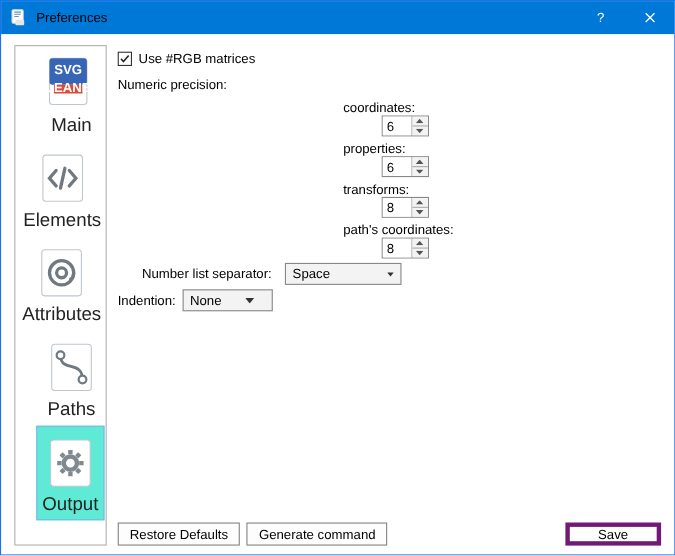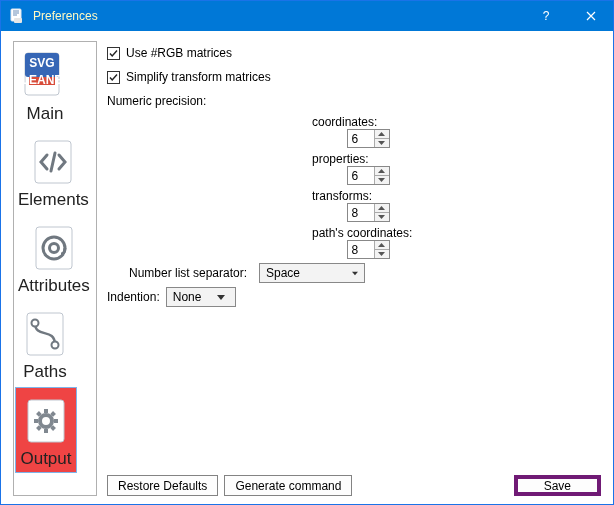--- a/index.html
+++ b/index.html
@@ -1,46 +1,46 @@
 <!DOCTYPE html>
 <html><head>
 <meta charset="utf-8">
 <style>
   * { box-sizing: border-box; margin: 0; padding: 0; font-family: "Segoe UI", Tahoma, sans-serif; font-size: 12px; }
   body { background: #fff; }
   .window { width: 614px; height: 505px; border: 1px solid #1a73e8; background: #fff; box-shadow: 0 4px 16px rgba(0,0,0,0.2); margin: 0 auto; display: flex; flex-direction: column; }
-  .titlebar { height: 30px; background: #0078d7; color: #fef9c3; display: flex; align-items: center; padding: 0 0 0 8px; }
+  .titlebar { height: 30px; background: #0078d7; color: #000000; display: flex; align-items: center; padding: 0 0 0 8px; }
   .titlebar .appicon { width: 16px; height: 16px; margin-right: 8px; display: inline-flex; align-items: center; justify-content: center; }
   .titlebar .title { flex: 1; font-size: 12px; }
   .titlebar .ctl { width: 45px; height: 30px; display: flex; align-items: center; justify-content: center; cursor: pointer; }
   .body { flex: 1; display: flex; padding: 10px 12px 8px 12px; gap: 10px; overflow: hidden; }
-  .sidebar { width: 84px; border: 1px solid #b0b0b0; background: #fff; display: flex; flex-direction: column; align-items: flex-start; overflow: hidden; }
+  .sidebar { width: 84px; border: 1px solid #b0b0b0; background: #fff; display: flex; flex-direction: column; align-items: flex-end; overflow: hidden; }
   .side-item { display: flex; flex-direction: column; align-items: center; padding: 6px 4px 4px 4px; cursor: pointer; }
-  .side-item.selected { background: #ef4444; border: 1px solid #7eb4ea; margin: 1px; padding: 5px 3px 3px 3px; }
+  .side-item.selected { background: #5eead4; border: 1px solid #7eb4ea; margin: 1px; padding: 5px 3px 3px 3px; }
   .side-item .iconbox { width: 54px; height: 54px; display: flex; align-items: center; justify-content: center; }
   .side-item .label { font-size: 17px; color: #222; margin-top: 2px; }
   .content { flex: 1; display: flex; flex-direction: column; }
   .form { flex: 1; padding: 2px 0 0 0; }
   .row { display: flex; align-items: center; margin-bottom: 4px; min-height: 20px; }
   .chk { width: 13px; height: 13px; border: 1px solid #333; margin-right: 6px; display: inline-flex; align-items: center; justify-content: center; background: #fff; cursor: pointer; }
   .chk svg { width: 11px; height: 11px; }
   .section-label { margin: 4px 0 4px 0; }
   .indent { padding-left: 28px; flex-direction: column; }
   .field-label { min-width: 112px; }
   .field-label-short { margin-right: 6px; }
   .spin { display: inline-flex; border: 1px solid #888; height: 19px; }
   .spin input { width: 26px; border: none; padding: 0 4px; font-size: 12px; outline: none; }
   .spin .btns { display: flex; flex-direction: column; border-left: 1px solid #aaa; }
   .spin .btns div { width: 14px; height: 9px; display: flex; align-items: center; justify-content: center; background: #f3f3f3; cursor: pointer; }
   .spin .btns div + div { border-top: 1px solid #aaa; }
   .select { display: inline-flex; align-items: center; border: 1px solid #888; height: 20px; background: #f3f3f3; cursor: pointer; }
   .select span { padding: 0 6px; flex: 1; }
   .select .caret { width: 16px; display: flex; align-items: center; justify-content: center; }
   .sel-wide { width: 106px; gap: 40px; }
-  .sel-mid { width: 70px; }
+  .sel-mid { width: 82px; }
   .footer { display: flex; align-items: center; gap: 6px; padding-top: 4px; }
   .btn { border: 1px solid #838383; background: #fdfdfd; padding: 2px 10px; cursor: pointer; height: 21px; display: inline-flex; align-items: center; }
   .btn.primary { border: 4px solid #701a75; padding: 1px 26px; }
   .spacer { flex: 1; }
   svg { display: block; }
 </style>
 </head>
 <body>
 
 <div class="window">
@@ -145,28 +145,20 @@
 
         <div class="row">
           <span class="chk">
             <svg viewBox="0 0 11 11">
                 <path d="M2 5.5l2.2 2.5L9 2.5" stroke="#222" stroke-width="1.4" fill="none"></path>
               </svg>
           </span>
           <span>Use #RGB matrices</span>
         </div>
 
-        <div class="row">
-          <span class="chk">
-            <svg viewBox="0 0 11 11">
-                <path d="M2 5.5l2.2 2.5L9 2.5" stroke="#222" stroke-width="1.4" fill="none"></path>
-              </svg>
-          </span>
-          <span>Simplify transform matrices</span>
-        </div>
 
         <div class="row section-label">
           <span>Numeric precision:</span>
         </div>
 
         <div class="row indent">
           <span class="field-label">coordinates:</span>
           <span class="spin">
             <input value="6" style="">
             <span class="btns">

